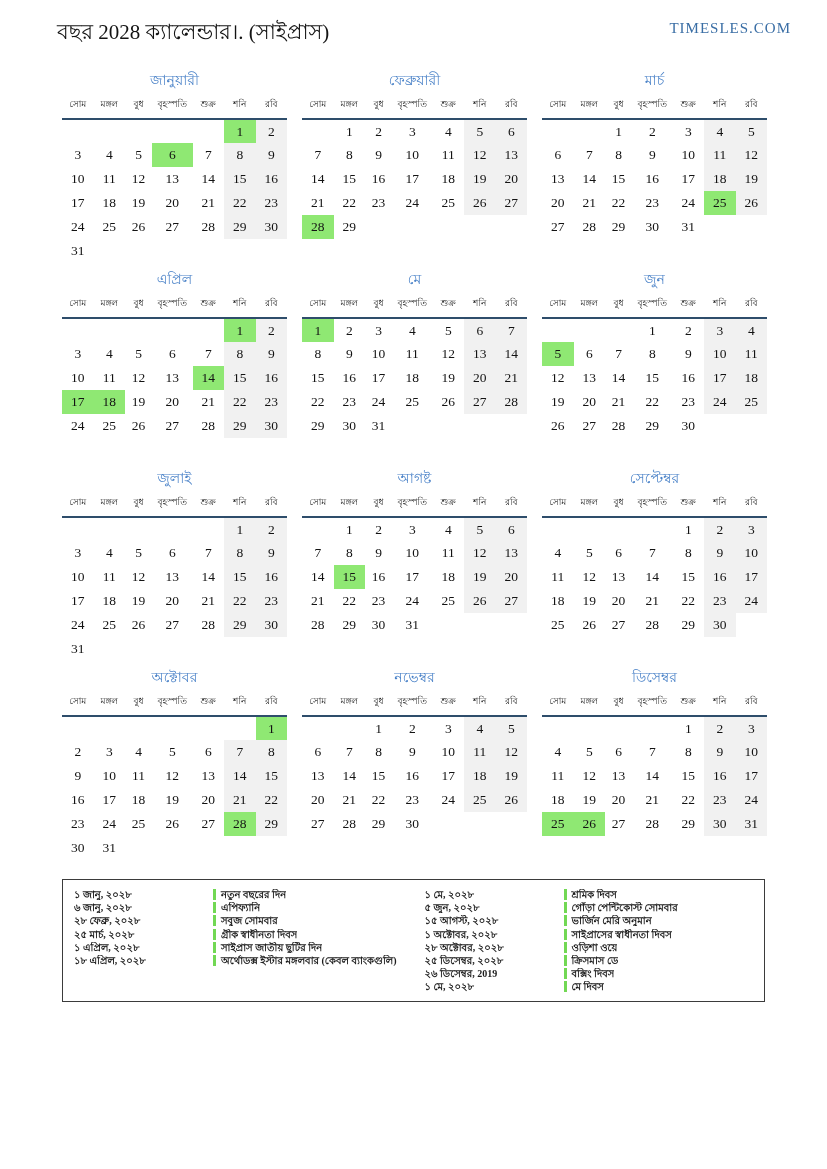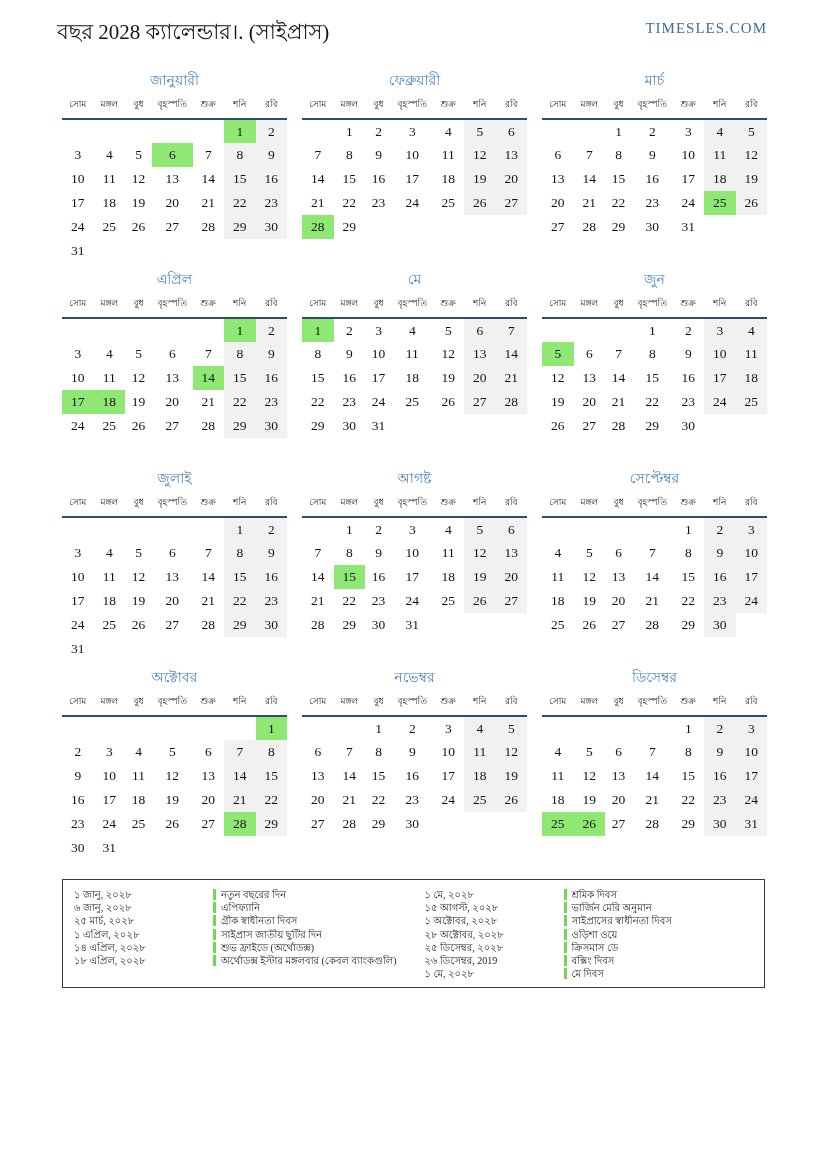--- a/index.html
+++ b/index.html
@@ -12,21 +12,21 @@
   }
   *{box-sizing:border-box;}
   html,body{margin:0;padding:0;}
   body{
     width:827px;height:1169px;background:#ffffff;
     font-family:"Liberation Serif", serif;
     color:#111;position:relative;overflow:hidden;
   }
   .topbar{
     display:flex;justify-content:space-between;align-items:flex-start;
-    padding:16px 60px 0 57px;
+    padding:16px 36px 0 57px;
   }
   .page-title{
     font-size:21px;font-weight:normal;margin:0;color:#131313;
   }
   .site-link{
     font-size:15px;color:var(--site-blue);text-decoration:none;
     letter-spacing:1px;margin-top:4px;font-family:"Liberation Serif",serif;
   }
   #months-grid{
     display:grid;
@@ -51,20 +51,21 @@
     padding:0;
   }
   table.cal td.wk{background:var(--weekend-gray);}
   table.cal td.hol{background:var(--holiday-green);}
   .legend{
     display:flex;
     margin:10px 0 0 62px;
     width:703px;
     border:1px solid #3b3b3b;
     padding:8px 0 7px 0;
+    font-weight:bold;
   }
   .legend-col{width:50%;}
   .legend-row{
     display:flex;align-items:center;
     height:13.2px;font-size:10px;line-height:11px;
   }
   .l-date{
     width:150px;padding-left:11px;color:#1c1c1c;
     white-space:nowrap;overflow:hidden;
   }
@@ -979,40 +980,44 @@
   <div class="legend-col" id="legend-left">
       <div class="legend-row">
         <span class="l-date">১ জানু, ২০২৮</span>
         <span class="l-name">নতুন বছরের দিন</span>
       </div>
       <div class="legend-row">
         <span class="l-date">৬ জানু, ২০২৮</span>
         <span class="l-name">এপিফ্যানি</span>
       </div>
       <div class="legend-row">
+        <span class="l-date">২৮ ফেব্রু, ২০২৮</span>
+        <span class="l-name">সবুজ সোমবার</span>
+      </div>
+      <div class="legend-row">
         <span class="l-date">২৫ মার্চ, ২০২৮</span>
         <span class="l-name">গ্রীক স্বাধীনতা দিবস</span>
       </div>
       <div class="legend-row">
         <span class="l-date">১ এপ্রিল, ২০২৮</span>
         <span class="l-name">সাইপ্রাস জাতীয় ছুটির দিন</span>
       </div>
       <div class="legend-row">
-        <span class="l-date">১৪ এপ্রিল, ২০২৮</span>
-        <span class="l-name">শুভ ফ্রাইডে (অর্থোডক্স)</span>
-      </div>
-      <div class="legend-row">
         <span class="l-date">১৮ এপ্রিল, ২০২৮</span>
         <span class="l-name">অর্থোডক্স ইস্টার মঙ্গলবার (কেবল ব্যাংকগুলি)</span>
       </div>
     </div>
   <div class="legend-col" id="legend-right">
       <div class="legend-row">
         <span class="l-date">১ মে, ২০২৮</span>
         <span class="l-name">শ্রমিক দিবস</span>
+      </div>
+      <div class="legend-row">
+        <span class="l-date">৫ জুন, ২০২৮</span>
+        <span class="l-name">গোঁড়া পেন্টিকোস্ট সোমবার</span>
       </div>
       <div class="legend-row">
         <span class="l-date">১৫ আগস্ট, ২০২৮</span>
         <span class="l-name">ভার্জিন মেরি অনুমান</span>
       </div>
       <div class="legend-row">
         <span class="l-date">১ অক্টোবর, ২০২৮</span>
         <span class="l-name">সাইপ্রাসের স্বাধীনতা দিবস</span>
       </div>
       <div class="legend-row">

